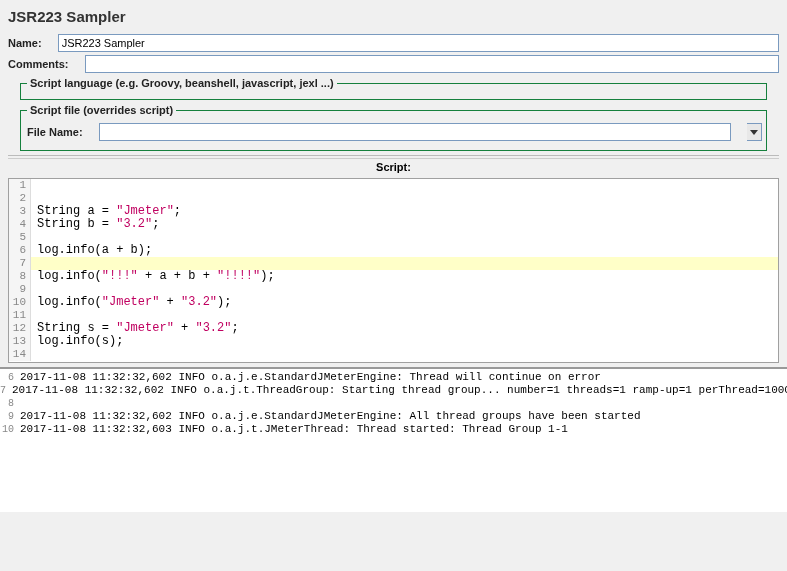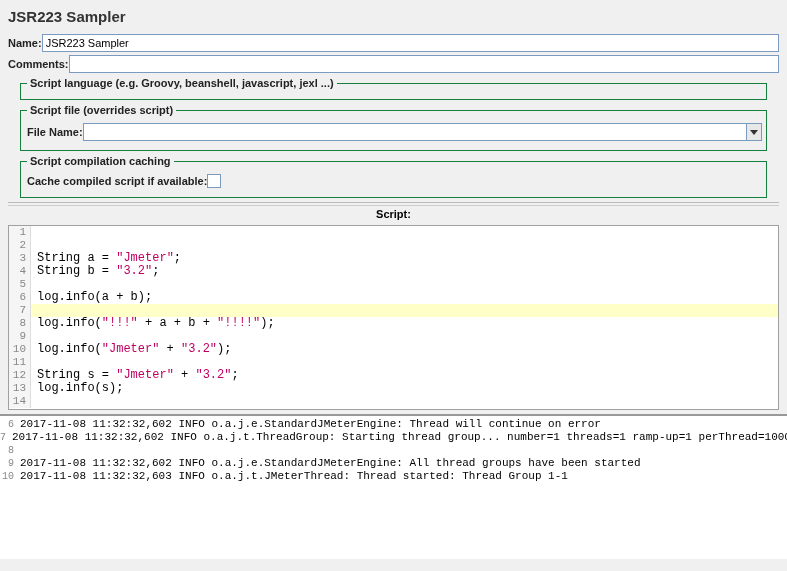--- a/index.html
+++ b/index.html
@@ -1,19 +1,19 @@
 <!DOCTYPE html>
 <html><head>
 <meta charset="utf-8">
 <style>
 * { box-sizing: border-box; margin: 0; padding: 0; }
 body { font-family: Arial, sans-serif; font-size: 11px; background: #f0f0f0; width: 787px; height: 571px; overflow: hidden; }
 .panel { background: #f0f0f0; padding: 4px 8px; }
 .title { font-size: 15px; font-weight: bold; color: #333; padding: 4px 0 6px 0; }
-.row { display: flex; align-items: center; margin: 3px 0; gap: 0; }
+.row { display: flex; align-items: center; margin: 3px 0; gap: 16px; }
 .label { font-weight: bold; font-size: 11px; color: #222; white-space: nowrap; }
 .input { flex: 1; border: 1px solid #7a9abf; background: #fff; height: 18px; padding: 0 3px; font-size: 11px; }
 .select { flex: 1; border: 1px solid #7a9abf; background: #fff; height: 18px; padding: 0 3px; font-size: 11px; }
 fieldset { border: 1px solid #15803d; margin: 4px 12px; padding: 4px 4px 6px 6px; }
 legend { font-weight: bold; font-size: 11px; padding: 0 3px; color: #222; }
 .checkbox { width: 14px; height: 14px; border: 1px solid #7a9abf; background: #fff; display: inline-block; }
 .script-label { text-align: center; font-weight: bold; font-size: 11px; padding: 2px 0; border-top: 1px solid #ccc; }
 .editor { background: #fff; border: 1px solid #a0a0a0; font-family: 'Courier New', monospace; font-size: 12px; height: 185px; overflow: hidden; margin-top: 3px; }
 .editor-line { display: flex; height: 13px; line-height: 13px; }
 .lineno { width: 22px; text-align: right; padding-right: 4px; color: #888; background: #f5f5f5; border-right: 1px solid #ddd; font-size: 11px; user-select: none; }
@@ -54,27 +54,20 @@
       <span class="label">File Name:</span>
       <input class="input" value="" style="">
       <div class="dropdown-btn">
         <svg width="8" height="5">
             <path d="M0 0 L8 0 L4 5 Z" fill="#333"></path>
           </svg>
       </div>
     </div>
   </fieldset>
 
-  <fieldset>
-    <legend>Script compilation caching</legend>
-    <div class="row">
-      <span class="label">Cache compiled script if available:</span>
-      <span class="checkbox"></span>
-    </div>
-  </fieldset>
 
   <hr class="sep">
 
   <div class="script-label">Script:</div>
 
   <div class="editor" id="editor">
       <div class="editor-line">
         <div class="lineno">1</div>
       </div>
       <div class="editor-line">

